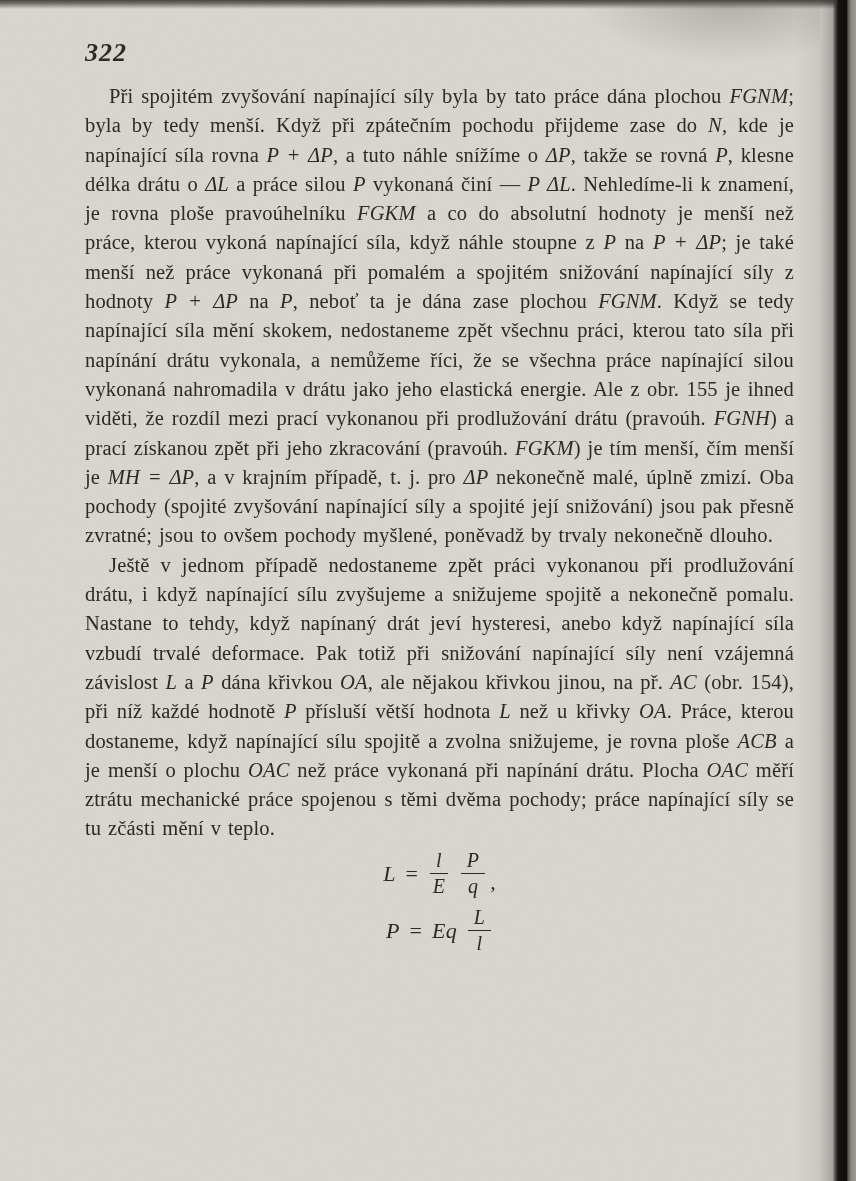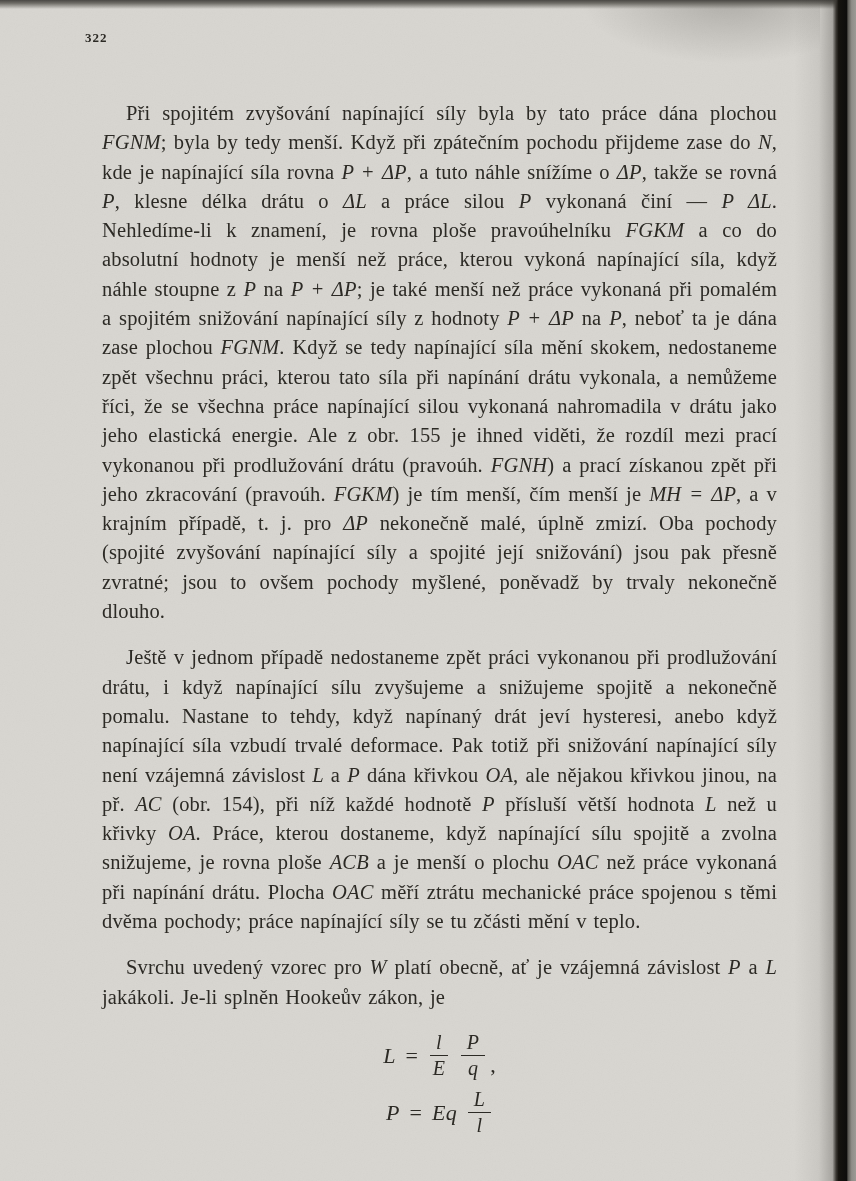--- a/index.html
+++ b/index.html
@@ -9,31 +9,31 @@
   html,body{margin:0;padding:0;background:#777;}
   .page{
     position:relative;
     width:856px;height:1181px;
     background:var(--paper-color);
     overflow:hidden;
     font-family:"Liberation Serif","DejaVu Serif",serif;
     color:var(--ink-color);
   }
   .page-number{
-    position:absolute;left:85px;top:30px;
-    font-size:13px;font-weight:bold;letter-spacing:1px;
+    position:absolute;left:85px;top:38px;
+    font-size:26px;font-weight:bold;letter-spacing:1px;font-style:italic;
   }
   .text-column{
     position:absolute;left:85px;top:82px;width:709px;
     font-size:20.5px;line-height:29.3px;
     text-align:justify;text-justify:inter-word;
     word-spacing:1.5px;letter-spacing:0.15px;
     hyphens:auto;
   }
-  .text-column p{margin:17px;}
+  .text-column p{margin:0;}
   .text-column p.indent{text-indent:24px;}
   .text-column i{font-style:italic;}
   .formula{
     min-height:54px;margin:3px 0;
     display:flex;justify-content:center;align-items:center;gap:9px;
     font-size:22px;font-style:italic;
     text-indent:0;
   }
   .formula .rel{font-style:normal;padding:0 1px;}
   .frac{
@@ -76,21 +76,20 @@
 <div class="page">
 
   <div class="page-number">322</div>
 
   <div class="text-column">
 
     <p class="indent"><span>Při spojitém zvyšování napínající síly byla by tato práce dána plochou </span><i>FGNM</i><span>; byla by tedy menší. Když při zpátečním pochodu přijdeme zase do </span><i>N</i><span>, kde je napínající síla rovna </span><i>P + ΔP</i><span>, a tuto náhle snížíme o </span><i>ΔP</i><span>, takže se rovná </span><i>P</i><span>, klesne délka drátu o </span><i>ΔL</i><span> a práce silou </span><i>P</i><span> vykonaná činí — </span><i>P ΔL</i><span>. Nehledíme-li k znamení, je rovna ploše pravoúhelníku </span><i>FGKM</i><span> a co do absolutní hodnoty je menší než práce, kterou vykoná napínající síla, když náhle stoupne z </span><i>P</i><span> na </span><i>P + ΔP</i><span>; je také menší než práce vykonaná při pomalém a spojitém snižování napínající síly z hodnoty </span><i>P + ΔP</i><span> na </span><i>P</i><span>, neboť ta je dána zase plochou </span><i>FGNM</i><span>. Když se tedy napínající síla mění skokem, nedostaneme zpět všechnu práci, kterou tato síla při napínání drátu vykonala, a nemůžeme říci, že se všechna práce napínající silou vykonaná nahromadila v drátu jako jeho elastická energie. Ale z obr. 155 je ihned viděti, že rozdíl mezi prací vykonanou při prodlužování drátu (pravoúh. </span><i>FGNH</i><span>) a prací získanou zpět při jeho zkracování (pravoúh. </span><i>FGKM</i><span>) je tím menší, čím menší je </span><i>MH = ΔP</i><span>, a v krajním případě, t. j. pro </span><i>ΔP</i><span> nekonečně malé, úplně zmizí. Oba pochody (spojité zvyšování napínající síly a spojité její snižování) jsou pak přesně zvratné; jsou to ovšem pochody myšlené, poněvadž by trvaly nekonečně dlouho.</span></p>
 
     <p class="indent"><span>Ještě v jednom případě nedostaneme zpět práci vykonanou při prodlužování drátu, i když napínající sílu zvyšujeme a snižujeme spojitě a nekonečně pomalu. Nastane to tehdy, když napínaný drát jeví hysteresi, anebo když napínající síla vzbudí trvalé deformace. Pak totiž při snižování napínající síly není vzájemná závislost </span><i>L</i><span> a </span><i>P</i><span> dána křivkou </span><i>OA</i><span>, ale nějakou křivkou jinou, na př. </span><i>AC</i><span> (obr. 154), při níž každé hodnotě </span><i>P</i><span> přísluší větší hodnota </span><i>L</i><span> než u křivky </span><i>OA</i><span>. Práce, kterou dostaneme, když napínající sílu spojitě a zvolna snižujeme, je rovna ploše </span><i>ACB</i><span> a je menší o plochu </span><i>OAC</i><span> než práce vykonaná při napínání drátu. Plocha </span><i>OAC</i><span> měří ztrátu mechanické práce spojenou s těmi dvěma pochody; práce napínající síly se tu zčásti mění v teplo.</span></p>
 
-    <p class="indent"><span>Svrchu uvedený vzorec pro </span><i>W</i><span> platí obecně, ať je vzájemná závislost </span><i>P</i><span> a </span><i>L</i><span> jakákoli. Je-li splněn Hookeův zákon, je</span></p>
 
     <div class="formula">
       <span>L</span>
       <span class="rel">=</span>
       <span class="frac">
         <span class="num">l</span>
         <span class="den">E</span>
       </span>
       <span class="frac">
         <span class="num">P</span>

